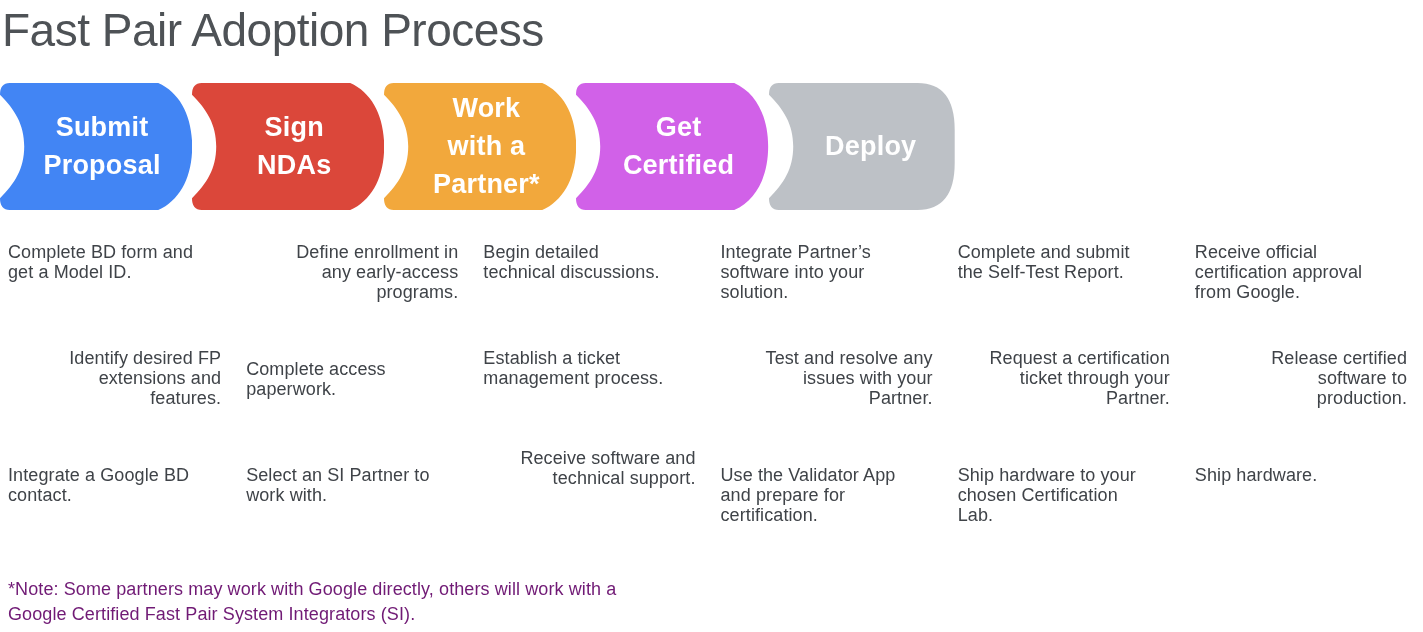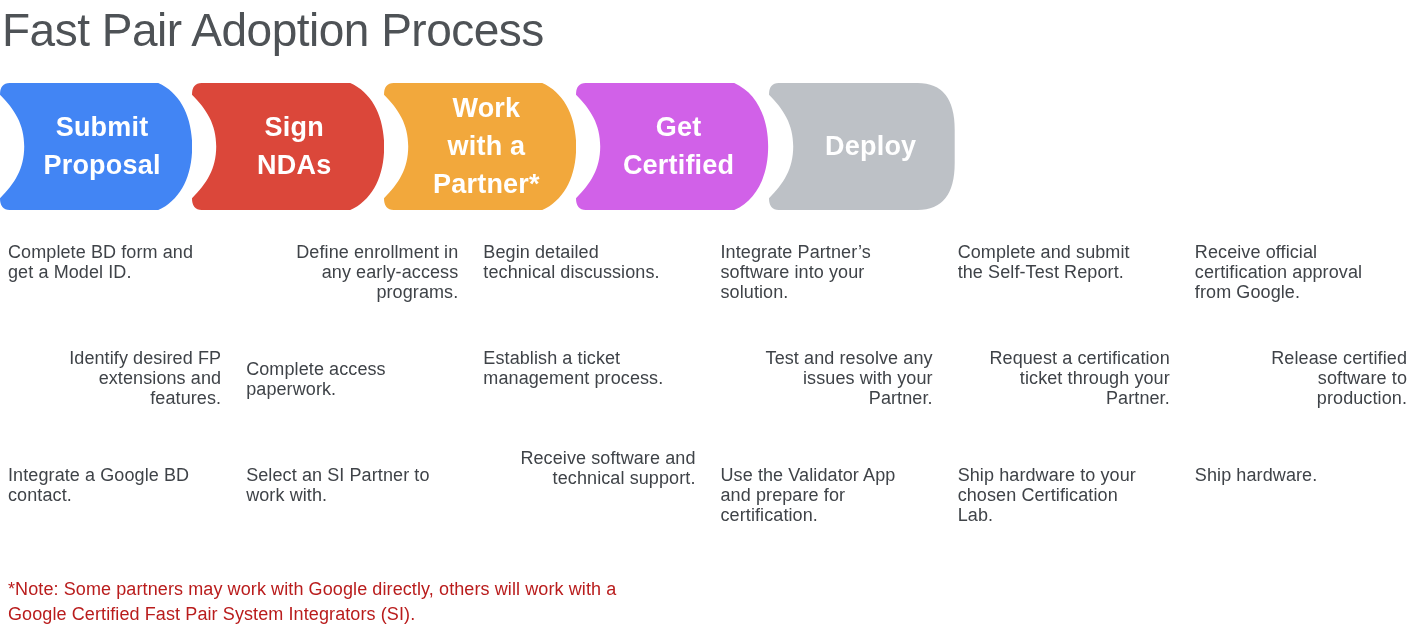--- a/index.html
+++ b/index.html
@@ -29,21 +29,21 @@
   .cell{
     font-size:18px;line-height:20px;color:#3f4348;
     white-space:pre-line;letter-spacing:0.1px;
   }
   .cell.r1{height:106px;}
   .cell.r2{height:117px;text-align:right;}
   .cell.r3{height:100px;}
 
   .footnote{
     margin:12px 0 0 8px;
-    font-size:18px;line-height:25px;color:#b91c1c;
+    font-size:18px;line-height:25px;color:#701a75;
     white-space:pre-line;letter-spacing:0.1px;
   }
 </style>
 </head>
 <body>
 
 <div class="canvas">
 
   <h1 class="page-title">Fast Pair Adoption Process</h1>
 

